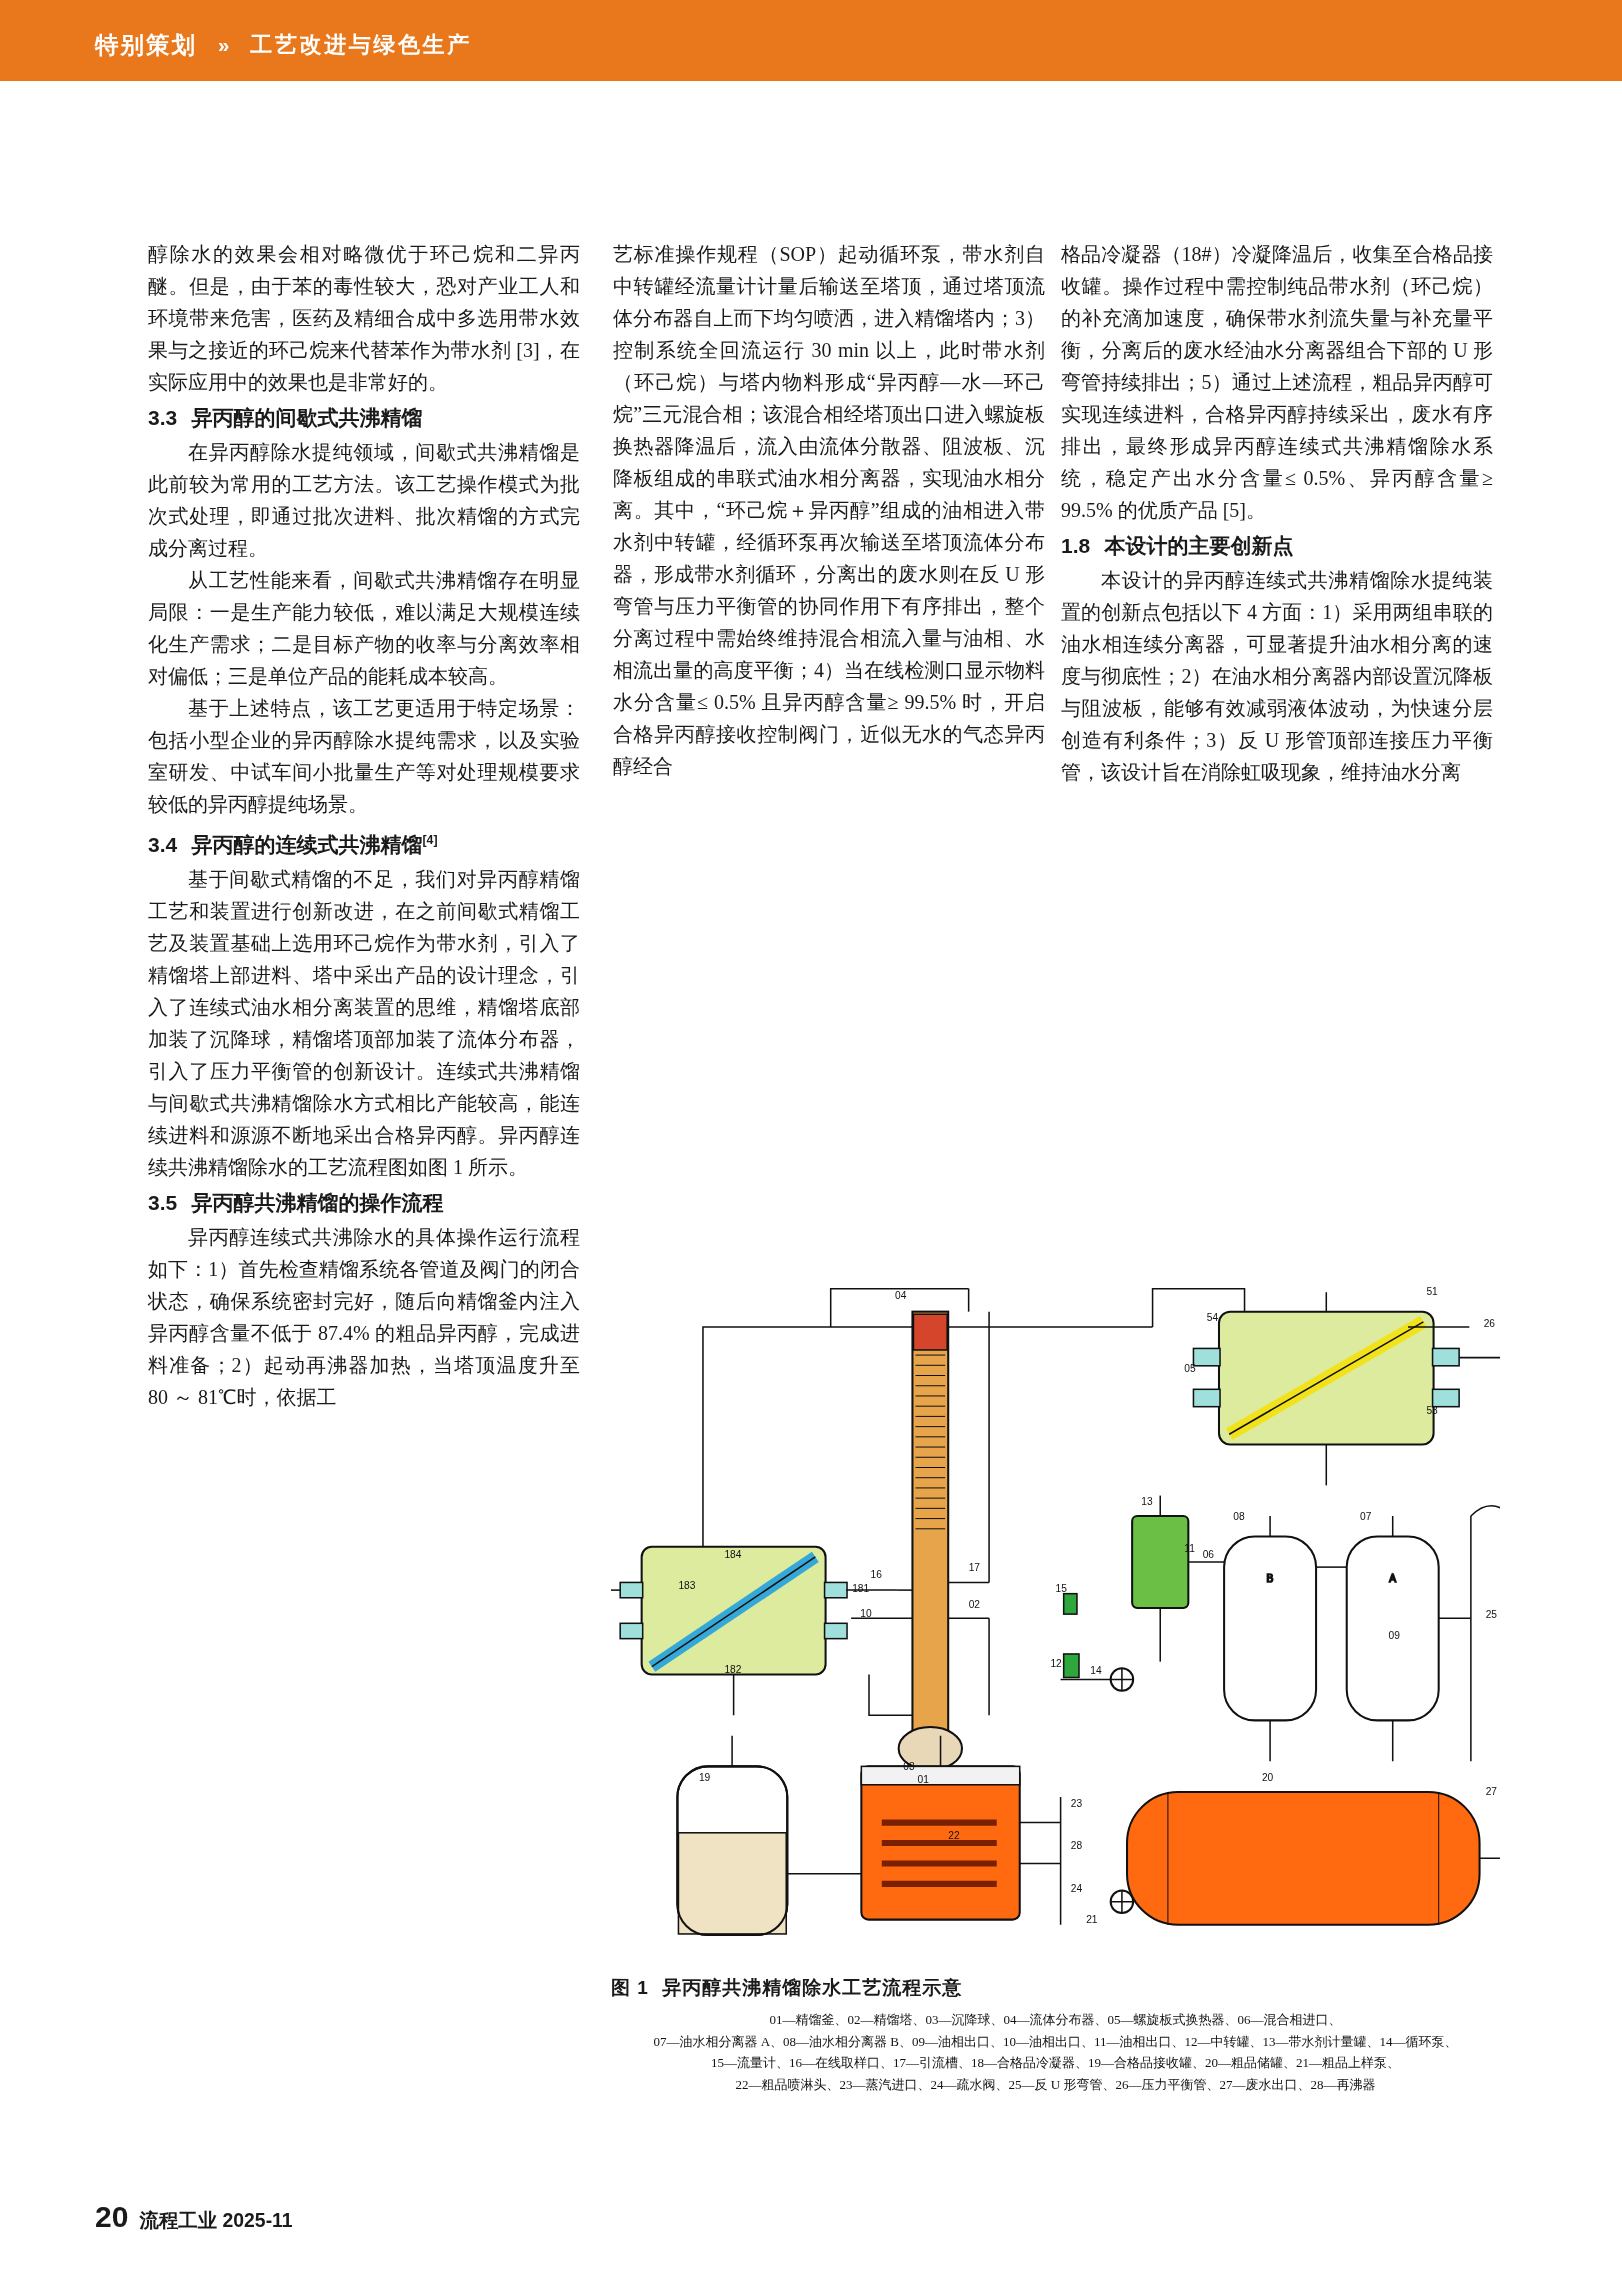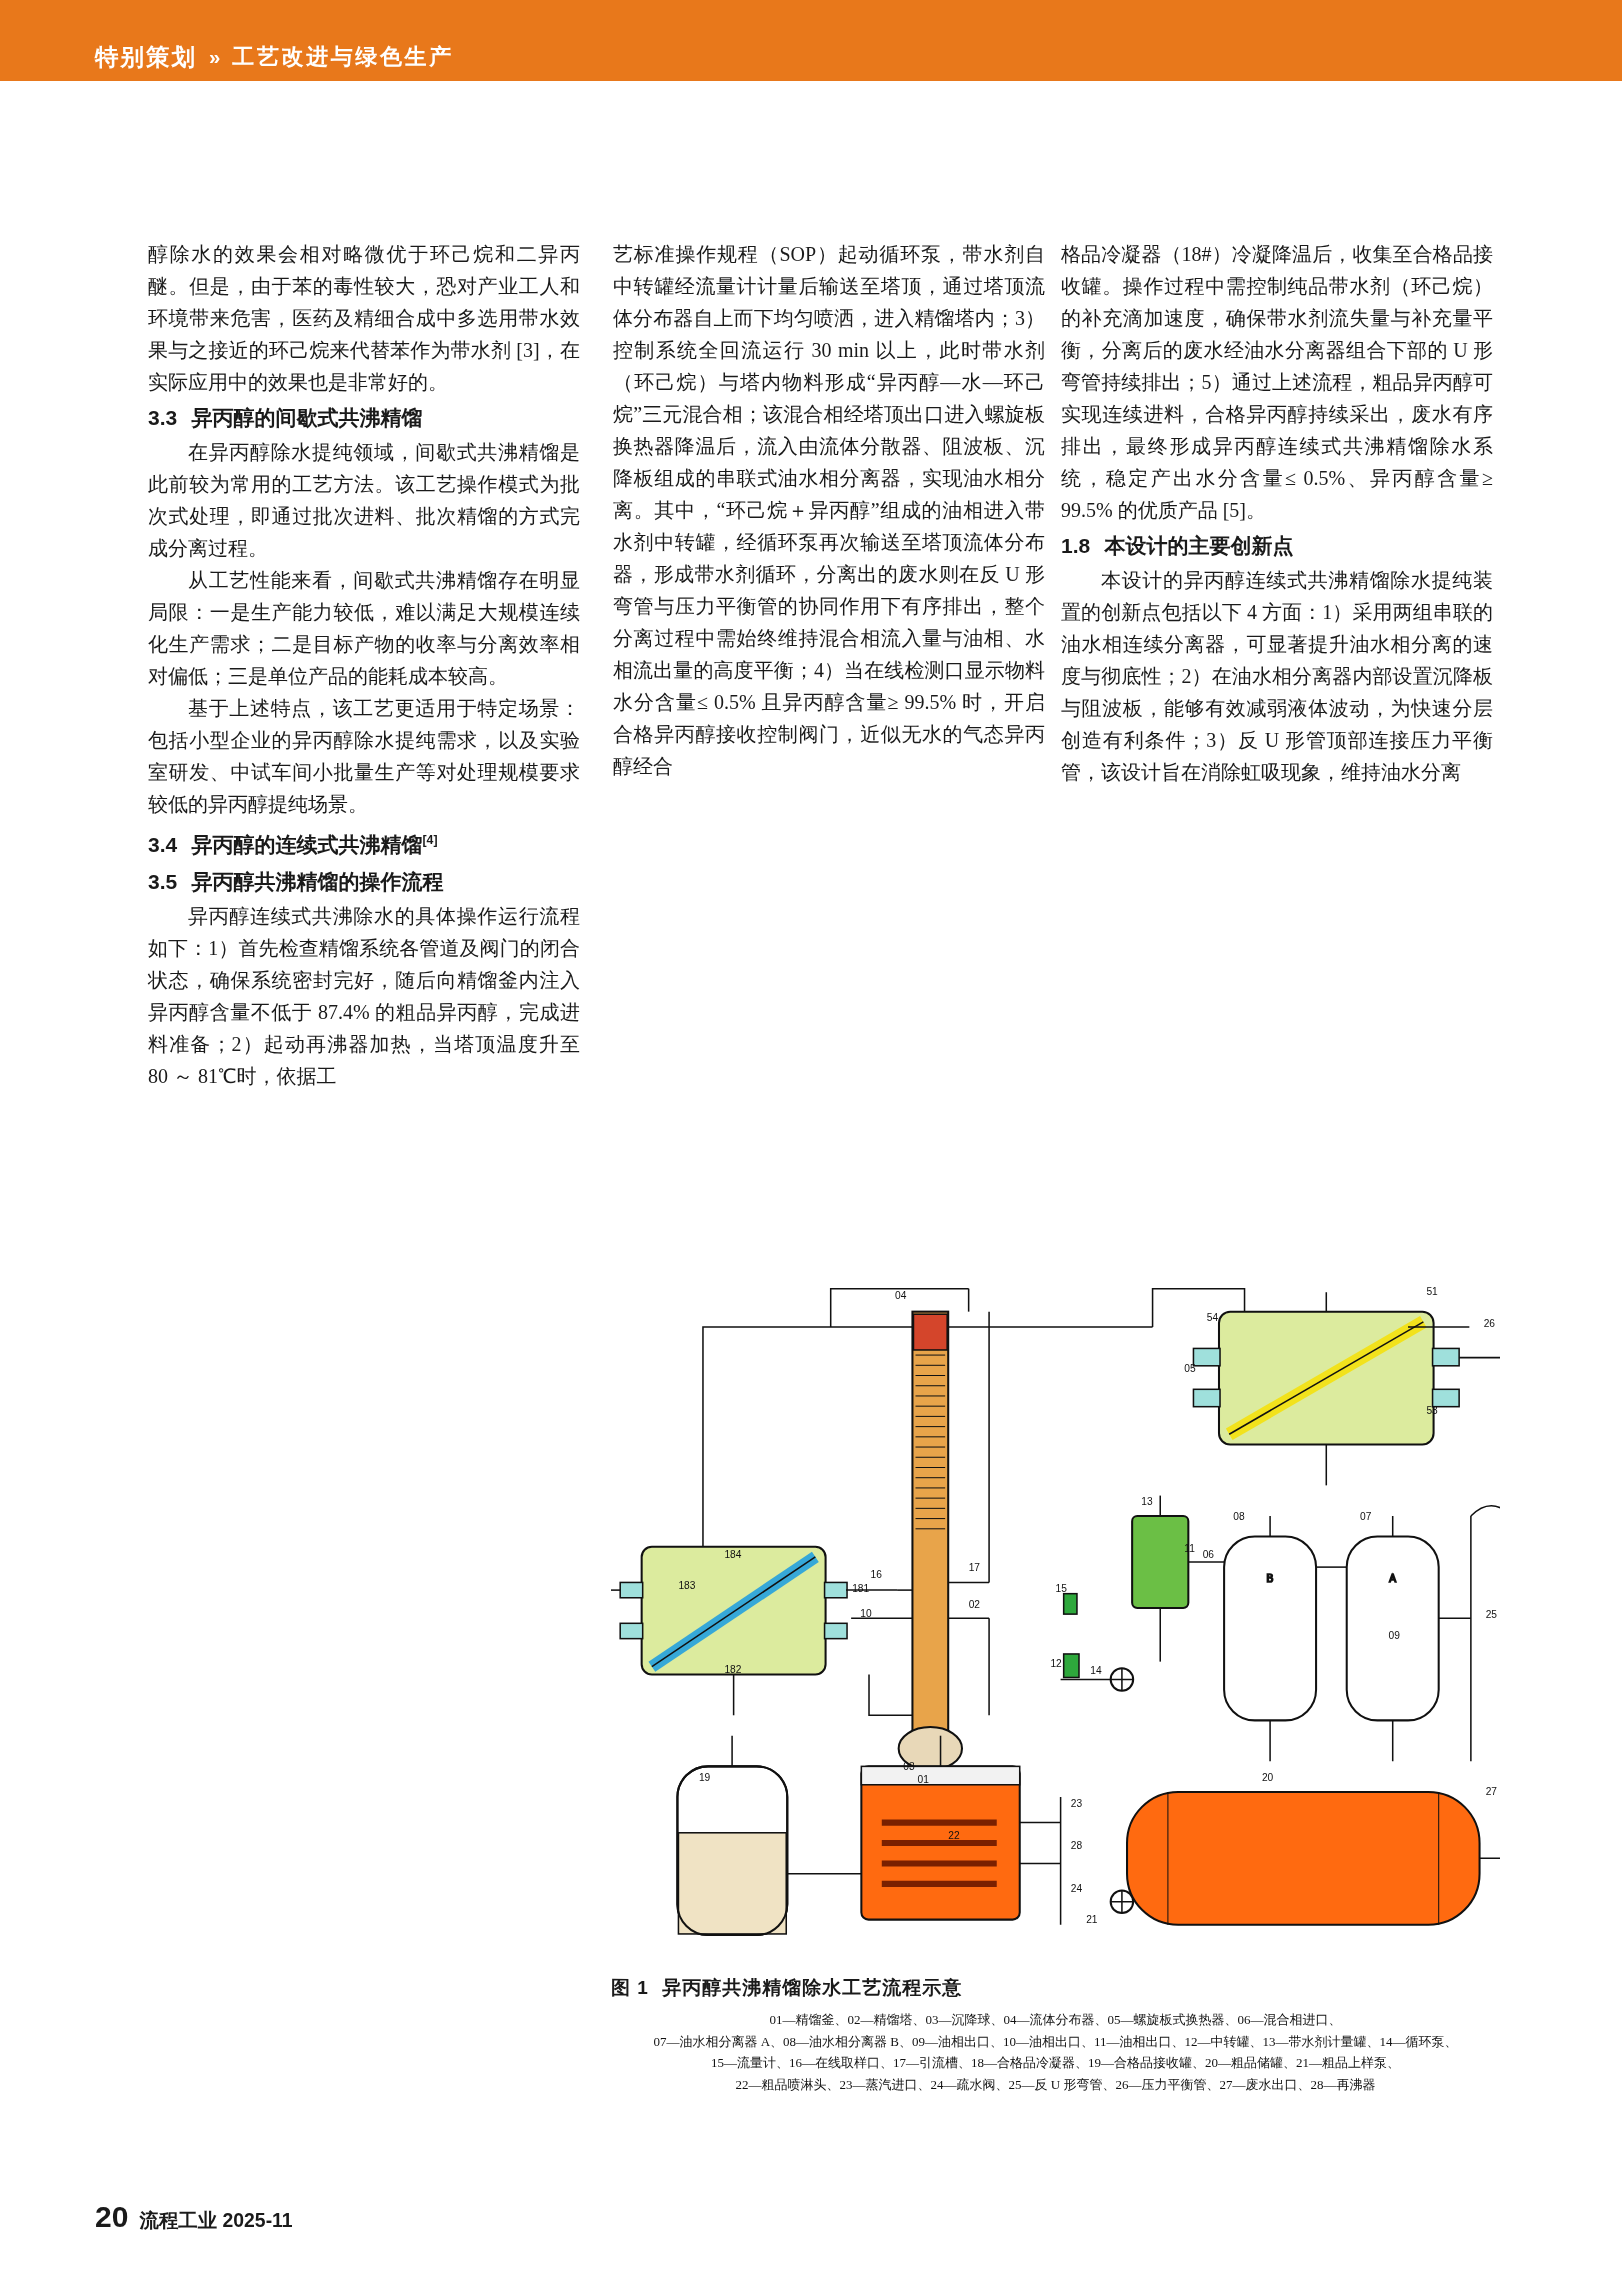--- a/index.html
+++ b/index.html
@@ -10,22 +10,22 @@
     color:#1a1a1a;
     position:relative;
     overflow:hidden;
   }
   
   .header-band{
     position:absolute; left:0; top:0; width:1623px; height:81px;
     background:#E8781B;
   }
   .header-inner{
-    position:absolute; left:95px; top:41px;
-    display:flex; align-items:center; gap:12px;
+    position:absolute; left:95px; top:29px;
+    display:flex; align-items:center; gap:21px;
     color:#ffffff;
     font-family:"Liberation Sans", sans-serif;
     font-weight:bold;
     justify-content:center;
   }
   .header-cat{ font-size:23.5px; letter-spacing:2px; }
   .header-arrow{ font-size:20.4px; font-weight:bold; }
   .header-title{ font-size:22px; letter-spacing:2.6px; }
 
   
@@ -109,20 +109,21 @@
   <p>醇除水的效果会相对略微优于环己烷和二异丙醚。但是，由于苯的毒性较大，恐对产业工人和环境带来危害，医药及精细合成中多选用带水效果与之接近的环己烷来代替苯作为带水剂 [3]，在实际应用中的效果也是非常好的。</p>
   <h3>
     <span class="num">3.3</span><span>异丙醇的间歇式共沸精馏</span>
   </h3>
   <p class="indent">在异丙醇除水提纯领域，间歇式共沸精馏是此前较为常用的工艺方法。该工艺操作模式为批次式处理，即通过批次进料、批次精馏的方式完成分离过程。</p>
   <p class="indent">从工艺性能来看，间歇式共沸精馏存在明显局限：一是生产能力较低，难以满足大规模连续化生产需求；二是目标产物的收率与分离效率相对偏低；三是单位产品的能耗成本较高。</p>
   <p class="indent">基于上述特点，该工艺更适用于特定场景：包括小型企业的异丙醇除水提纯需求，以及实验室研发、中试车间小批量生产等对处理规模要求较低的异丙醇提纯场景。</p>
   <h3>
     <span class="num">3.4</span><span>异丙醇的连续式共沸精馏</span><span class="sup">[4]</span>
   </h3>
+  <p class="indent">基于间歇式精馏的不足，我们对异丙醇精馏工艺和装置进行创新改进，在之前间歇式精馏工艺及装置基础上选用环己烷作为带水剂，引入了精馏塔上部进料、塔中采出产品的设计理念，引入了连续式油水相分离装置的思维，精馏塔底部加装了沉降球，精馏塔顶部加装了流体分布器，引入了压力平衡管的创新设计。连续式共沸精馏与间歇式共沸精馏除水方式相比产能较高，能连续进料和源源不断地采出合格异丙醇。异丙醇连续共沸精馏除水的工艺流程图如图 1 所示。</p>
   <h3>
     <span class="num">3.5</span><span>异丙醇共沸精馏的操作流程</span>
   </h3>
   <p class="indent">异丙醇连续式共沸除水的具体操作运行流程如下：1）首先检查精馏系统各管道及阀门的闭合状态，确保系统密封完好，随后向精馏釜内注入异丙醇含量不低于 87.4% 的粗品异丙醇，完成进料准备；2）起动再沸器加热，当塔顶温度升至 80 ～ 81℃时，依据工</p>
 </div>
 
 <div class="col" id="col2">
   <p>艺标准操作规程（SOP）起动循环泵，带水剂自中转罐经流量计计量后输送至塔顶，通过塔顶流体分布器自上而下均匀喷洒，进入精馏塔内；3）控制系统全回流运行 30 min 以上，此时带水剂（环己烷）与塔内物料形成“异丙醇—水—环己烷”三元混合相；该混合相经塔顶出口进入螺旋板换热器降温后，流入由流体分散器、阻波板、沉降板组成的串联式油水相分离器，实现油水相分离。其中，“环己烷＋异丙醇”组成的油相进入带水剂中转罐，经循环泵再次输送至塔顶流体分布器，形成带水剂循环，分离出的废水则在反 U 形弯管与压力平衡管的协同作用下有序排出，整个分离过程中需始终维持混合相流入量与油相、水相流出量的高度平衡；4）当在线检测口显示物料水分含量≤ 0.5% 且异丙醇含量≥ 99.5% 时，开启合格异丙醇接收控制阀门，近似无水的气态异丙醇经合</p>
 </div>
 

